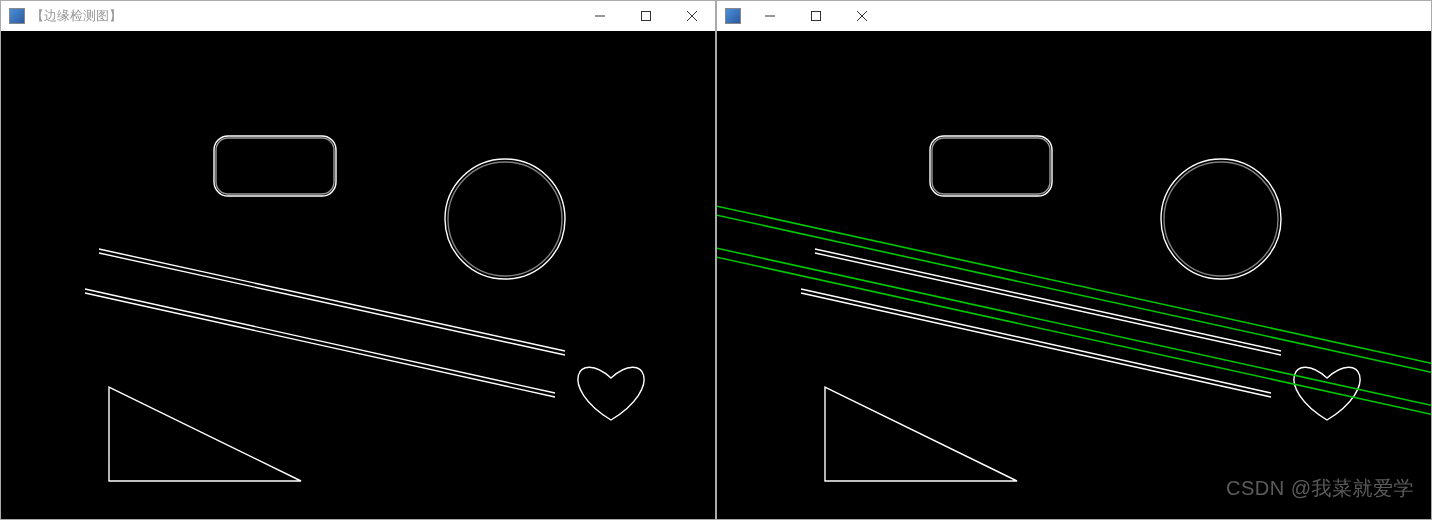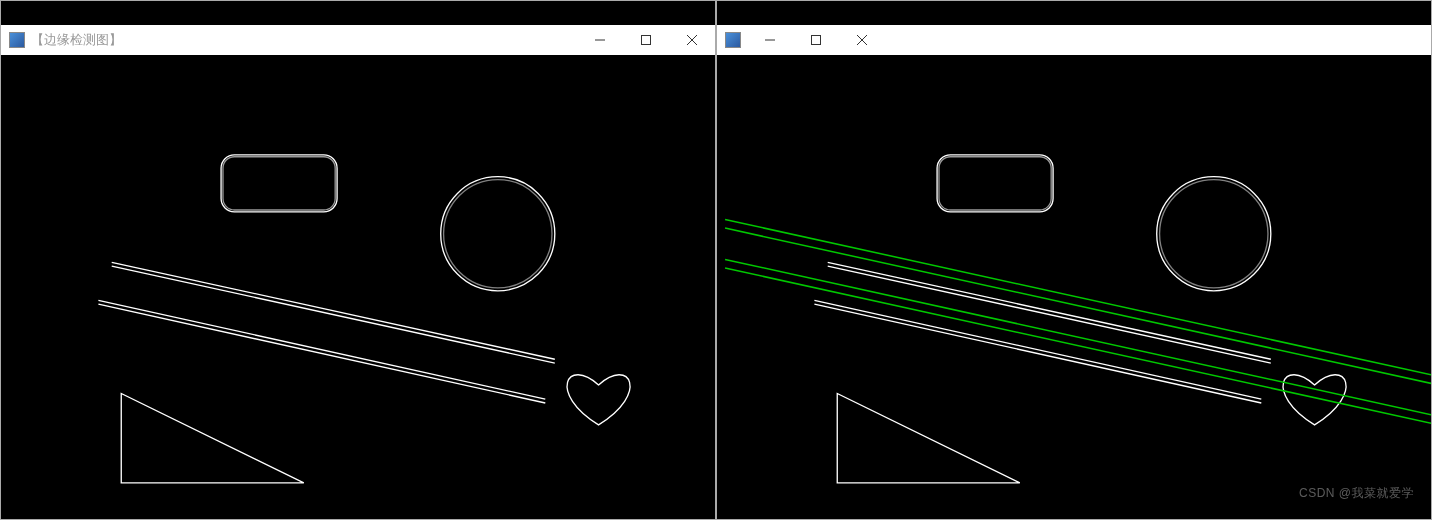--- a/index.html
+++ b/index.html
@@ -24,21 +24,20 @@
       display: flex;
       flex-direction: column;
     }
     .titlebar {
       height: 30px;
       background: #fff;
       display: flex;
       align-items: center;
       color: #999;
       font-size: 13px;
-      margin-top: 24px;
     }
     .titlebar .app-icon {
       width: 16px;
       height: 16px;
       margin-left: 8px;
       margin-right: 6px;
       background: linear-gradient(135deg, #4a90d9 0%, #2c5aa0 100%);
       border: 1px solid #888;
     }
     .titlebar .title {
@@ -75,21 +74,21 @@
       top: 0;
       left: 0;
       width: 100%;
       height: 100%;
     }
     .watermark {
       position: absolute;
       bottom: 18px;
       right: 18px;
       color: rgba(200,200,200,0.45);
-      font-size: 12px;
+      font-size: 20px;
       font-family: "Microsoft YaHei", sans-serif;
       pointer-events: none;
       letter-spacing: 0.5px;
       text-align: right;
     }
   </style>
 </head>
 <body>
 
 <div class="window">

